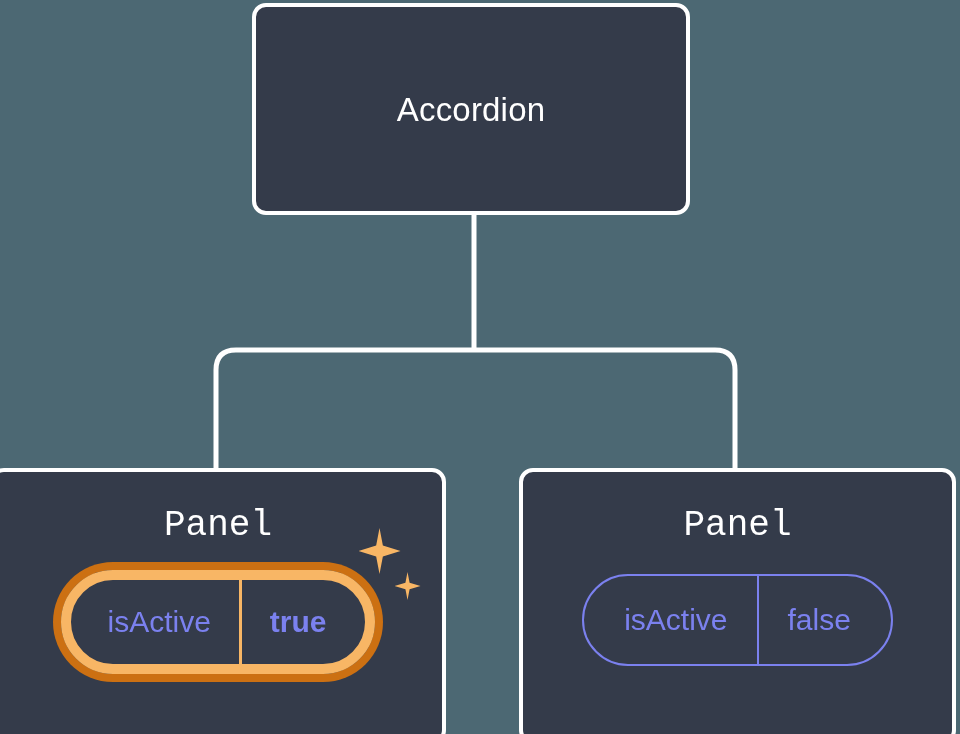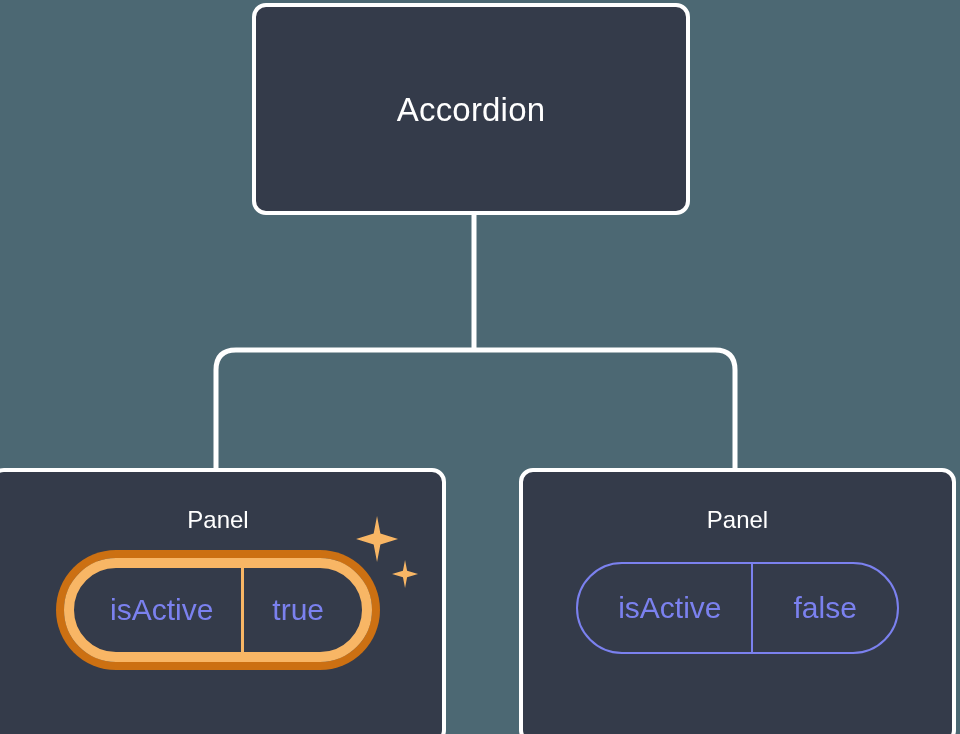--- a/index.html
+++ b/index.html
@@ -76,24 +76,25 @@
     height: 276px;
   }
   #node-panel-right {
     left: 519px;
     top: 468px;
     width: 437px;
     height: 276px;
   }
   .panel-label {
     color: #ffffff;
-    font-size: 24px;
+    font-size: 36px;
     font-weight: 400;
     line-height: 1;
     margin-bottom: 26px;
+    font-family: Liberation Mono, monospace;
   }
   #node-panel-right .panel-label {
     margin-bottom: 30px;
   }
 
   
   .pill-wrap {
     position: relative;
     display: inline-block;
   }
@@ -114,21 +115,21 @@
     color: #7b81ef;
     font-size: 30px;
     line-height: 1;
     box-sizing: border-box;
   }
   .pill-key {
     padding: 0 30px 0 40px;
     text-align: right;
   }
   .pill-val {
-    padding: 0 40px 0 40px;
+    padding: 0 40px 0 28px;
     border-left: 2px solid #7b81ef;
   }
 
   
   .pill-wrap.highlight .pill {
     border: 10px solid #f8b665;
     box-shadow:
       0 0 0 8px #cc7012;
     height: 104px;
   }
@@ -136,21 +137,21 @@
   .pill-wrap.highlight .pill-val {
     color: #7b81ef;
     font-size: 30px;
   }
   .pill-wrap.highlight .pill-key {
     padding: 0 28px 0 36px;
   }
   .pill-wrap.highlight .pill-val {
     padding: 0 38px 0 28px;
     border-left: 3px solid #f8b665;
-    font-weight: normal;
+    font-weight: bold;
   }
 
   
   .sparkles {
     position: absolute;
     right: -52px;
     top: -42px;
     width: 70px;
     height: 84px;
     pointer-events: none;

